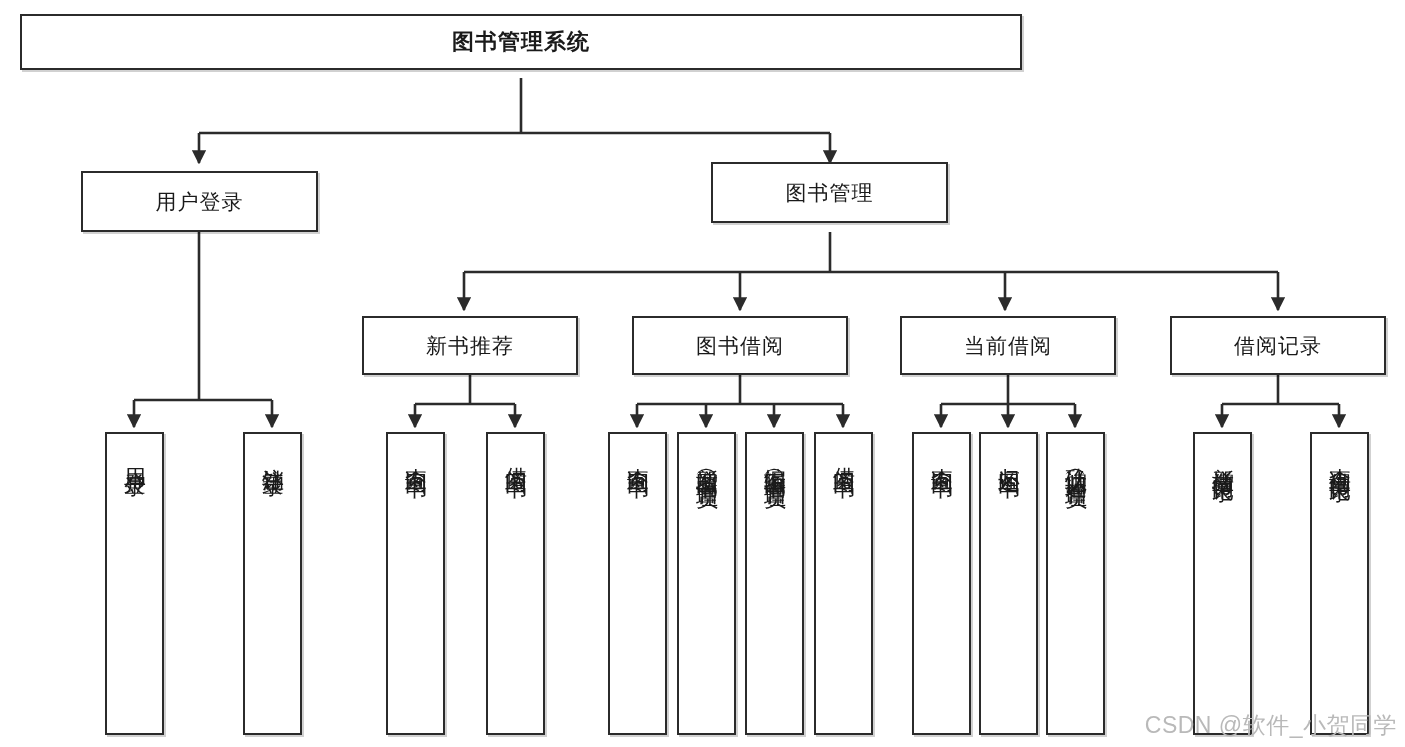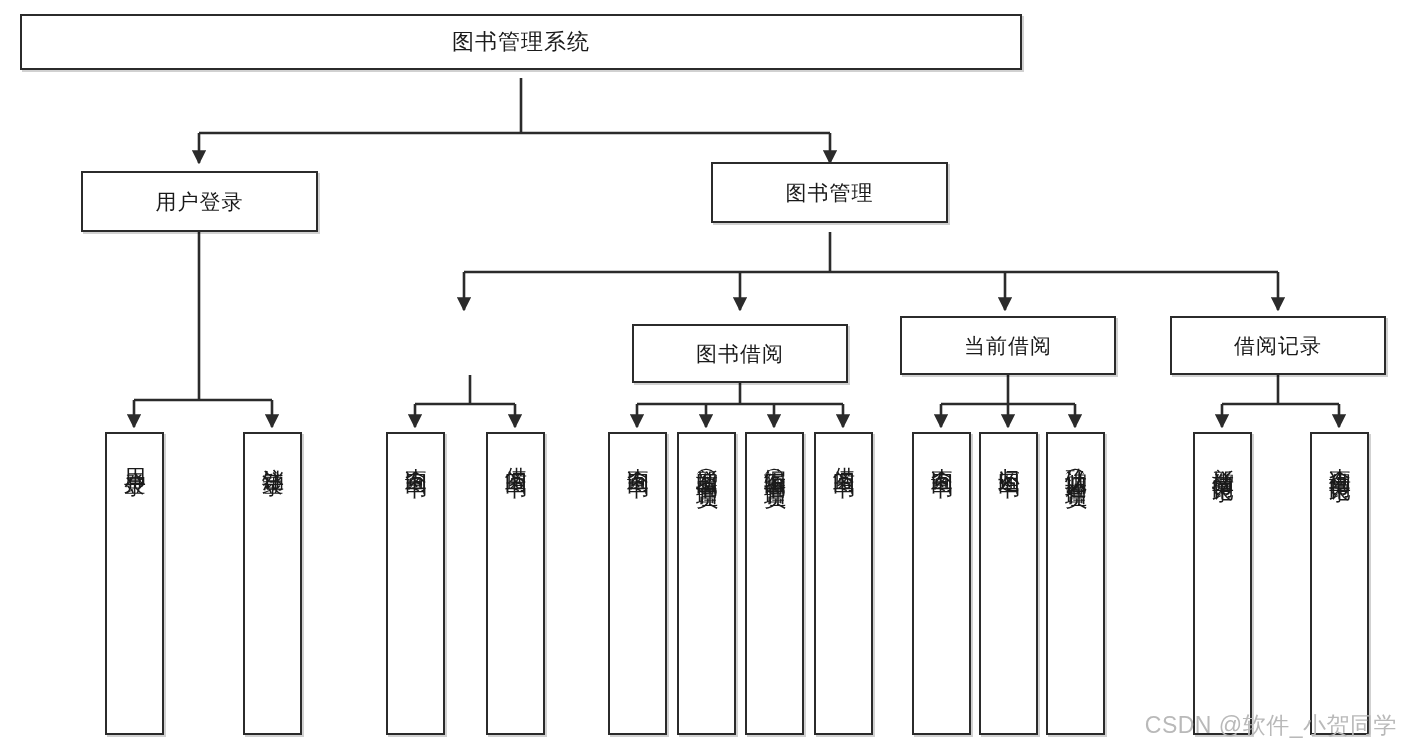--- a/index.html
+++ b/index.html
@@ -21,21 +21,21 @@
     align-items:center;
     justify-content:center;
     box-shadow:2px 2px 0 rgba(0,0,0,0.18);
   }
   .node .lbl{
     color:#1a1a1a;
     letter-spacing:1px;
     white-space:nowrap;
   }
   .node.horiz .lbl{font-size:21px;}
-  .node.root .lbl{font-size:22px;}
+  .node.root .lbl{font-size:22px;font-weight:bold;}
 
   .node.vert{
     align-items:flex-start;
     justify-content:center;
     padding-top:16px;
   }
   .node.vert .lbl{
     writing-mode:vertical-rl;
     text-orientation:upright;
     font-size:22px;
@@ -113,21 +113,24 @@
     <span class="lbl">图书管理系统</span>
   </div>
 
   <div class="node horiz" style="left:81px;top:171px;width:237px;height:61px;">
     <span class="lbl">用户登录</span>
   </div>
   <div class="node horiz" style="left:711px;top:162px;width:237px;height:61px;">
     <span class="lbl">图书管理</span>
   </div>
 
-  <div class="node horiz" style="left:632px;top:324px;width:216px;height:59px;">
+  <div class="node horiz" style="left:362px;top:316px;width:216px;height:59px;">
+    <span class="lbl">新书推荐</span>
+  </div>
+  <div class="node horiz" style="left:632px;top:316px;width:216px;height:59px;">
     <span class="lbl">图书借阅</span>
   </div>
   <div class="node horiz" style="left:900px;top:316px;width:216px;height:59px;">
     <span class="lbl">当前借阅</span>
   </div>
   <div class="node horiz" style="left:1170px;top:316px;width:216px;height:59px;">
     <span class="lbl">借阅记录</span>
   </div>
 
   <div class="node vert" style="left:105px;top:432px;width:59px;height:303px;">

